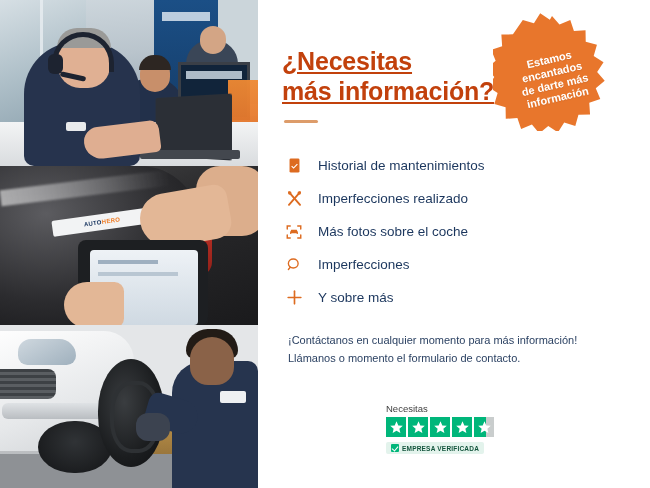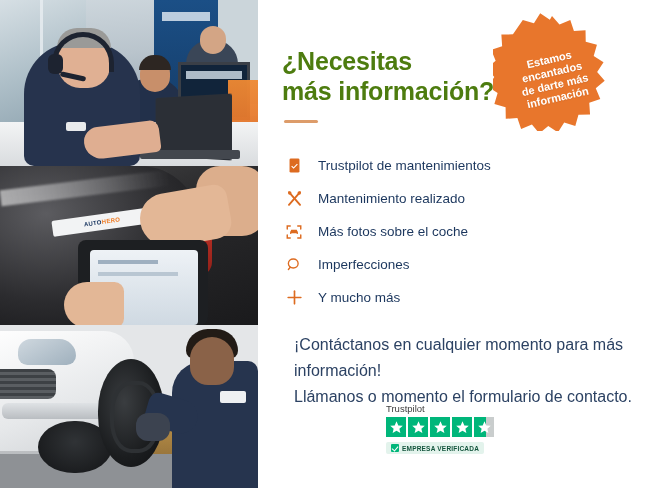--- a/index.html
+++ b/index.html
@@ -126,30 +126,30 @@
       background:#26344e; border-radius:10px 18px 18px 10px; transform:rotate(16deg); }
   .p3-glove { position:absolute; right:88px; top:88px; width:34px; height:28px;
       background:#3c4350; border-radius:12px; }
   .p3-bench { position:absolute; right:0; bottom:28px; width:120px; height:42px;
       background: linear-gradient(180deg,#b9862f,#8e6523); opacity:.85; }
   .p3-cab { position:absolute; right:22px; bottom:0; width:80px; height:34px; background:#7e8287; }
 
   
   .content { position:relative; flex:1; height:488px; background:#fff; padding:46px 0 0 24px; }
 
-  .headline { font-size:25px; line-height:1.2; font-weight:700; color:#4d7c0f; letter-spacing:-.2px; }
+  .headline { font-size:25px; line-height:1.2; font-weight:700; color:#c2410c; letter-spacing:-.2px;text-decoration:underline; }
   .headline .l2 { display:block; }
   .rule { width:34px; height:3px; background:#dd9c6a; margin:14px 0 0 2px; border-radius:2px; }
 
   .features { list-style:none; margin:26px 0 0 2px; }
   .feature { display:flex; align-items:center; gap:14px; height:33px; }
   .f-icon { width:20px; height:20px; flex:0 0 20px; display:flex; align-items:center; justify-content:center; color:#dd6b20; }
   .f-label { font-size:13.5px; color:#1b365d; }
 
-  .contact { margin:18px 0 0 12px; font-size:16px; line-height:1.62; color:#2c4263; }
+  .contact { margin:18px 0 0 6px; font-size:11px; line-height:1.62; color:#2c4263; }
   .contact span { display:block; }
 
   
   .badge { position:absolute; left:235px; top:13px; width:118px; height:118px; }
   .badge svg { position:absolute; inset:0; }
   .badge-inner { position:absolute; inset:0; display:flex; flex-direction:column;
       align-items:center; justify-content:center; transform: rotate(-13deg); padding-top:14px; }
   .badge-headset { position:absolute; top:16px; left:50%; margin-left:-11px; width:22px; height:20px; transform:rotate(13deg);}
   .badge-text { color:#fff; font-weight:700; font-size:11px; line-height:1.18; text-align:center;
       text-shadow:0 1px 1px rgba(0,0,0,.08); }
@@ -257,34 +257,34 @@
     <div class="rule"></div>
 
     <ul class="features">
       <li class="feature">
         <span class="f-icon">
           <svg viewBox="0 0 24 24" width="17" height="17">
               <path fill="currentColor" d="M7 2h10a2 2 0 0 1 2 2v16a2 2 0 0 1-2 2H7a2 2 0 0 1-2-2V4a2 2 0 0 1 2-2z"></path>
               <path fill="#fff" d="M8.5 12.3l2.2 2.2 4.8-4.9 1.1 1.1-5.9 6-3.3-3.3z"></path>
             </svg>
         </span>
-        <span class="f-label">Trustpilot de mantenimientos</span>
+        <span class="f-label">Historial de mantenimientos</span>
       </li>
       <li class="feature">
         <span class="f-icon">
           <svg viewBox="0 0 24 24" width="19" height="19">
               <g fill="none" stroke="currentColor" stroke-width="2.4" stroke-linecap="round">
                 <path d="M5 4l14 16"></path>
                 <path d="M19 4L5 20"></path>
               </g>
               <circle cx="6" cy="5" r="2.2" fill="currentColor"></circle>
               <circle cx="18" cy="5" r="2.2" fill="currentColor"></circle>
             </svg>
         </span>
-        <span class="f-label">Mantenimiento realizado</span>
+        <span class="f-label">Imperfecciones realizado</span>
       </li>
       <li class="feature">
         <span class="f-icon">
           <svg viewBox="0 0 24 24" width="18" height="18">
               <g fill="none" stroke="currentColor" stroke-width="1.9" stroke-linecap="round">
                 <path d="M3 8V4h4"></path>
                 <path d="M21 8V4h-4"></path>
                 <path d="M3 16v4h4"></path>
                 <path d="M21 16v4h-4"></path>
               </g>
@@ -306,21 +306,21 @@
       </li>
       <li class="feature">
         <span class="f-icon">
           <svg viewBox="0 0 24 24" width="19" height="19">
               <g stroke="currentColor" stroke-width="2.1" stroke-linecap="round">
                 <path d="M12 4v16"></path>
                 <path d="M4 12h16"></path>
               </g>
             </svg>
         </span>
-        <span class="f-label">Y mucho más</span>
+        <span class="f-label">Y sobre más</span>
       </li>
     </ul>
 
     <p class="contact">
       <span>¡Contáctanos en cualquier momento para más información!</span>
       <span>Llámanos o momento el formulario de contacto.</span>
     </p>
 
     <div class="badge">
       <svg viewBox="0 0 120 120" aria-hidden="true">
@@ -339,21 +339,21 @@
           <span>Estamos</span>
           <span>encantados</span>
           <span>de darte más</span>
           <span>información</span>
         </div>
       </div>
     </div>
 
     <div class="trustpilot">
       <div class="tp-right">
-        <span class="tp-excelente">Trustpilot</span>
+        <span class="tp-excelente">Necesitas</span>
         <div class="tp-stars">
           <span class="tp-box">
               <svg viewBox="0 0 24 24">
                 <path fill="currentColor" d="M12 2l2.9 6.6 7.1.6-5.4 4.7 1.6 7L12 17.2 5.8 20.9l1.6-7L2 9.2l7.1-.6z"></path>
               </svg>
             </span>
           <span class="tp-box">
               <svg viewBox="0 0 24 24">
                 <path fill="currentColor" d="M12 2l2.9 6.6 7.1.6-5.4 4.7 1.6 7L12 17.2 5.8 20.9l1.6-7L2 9.2l7.1-.6z"></path>
               </svg>

